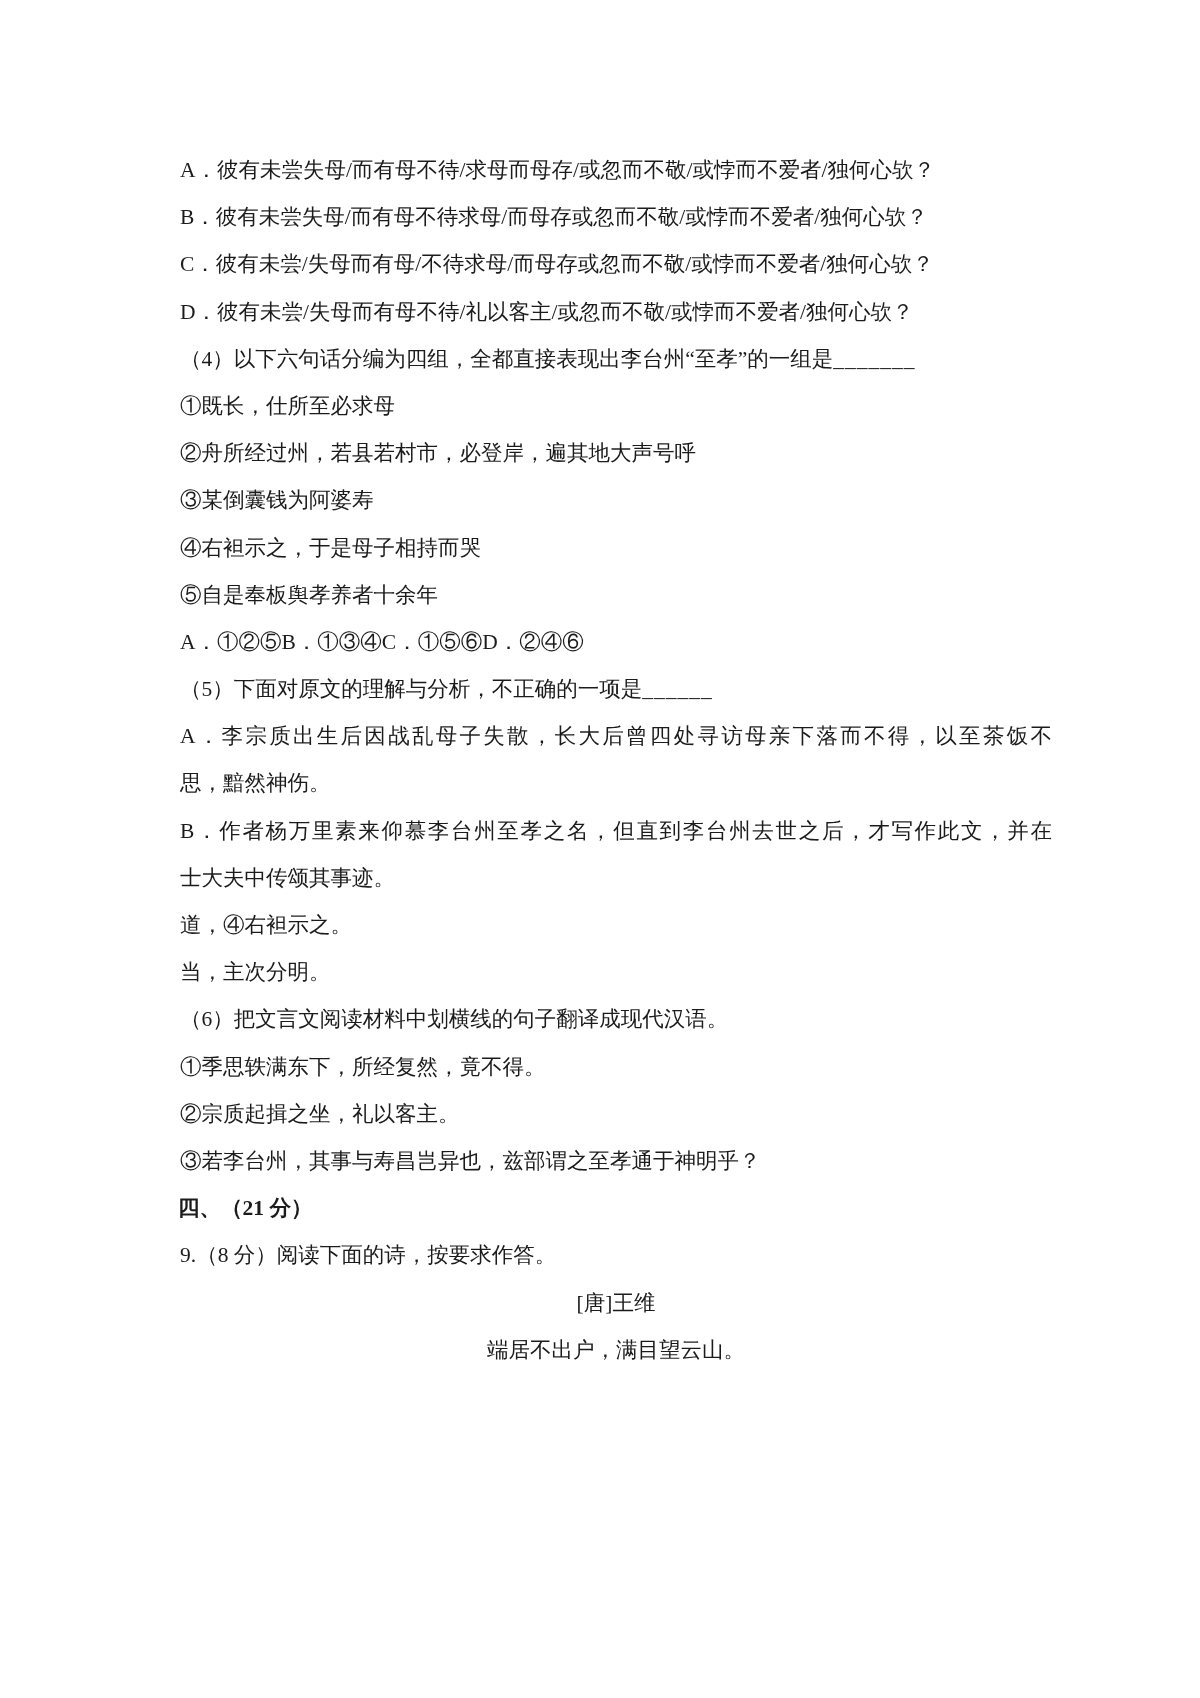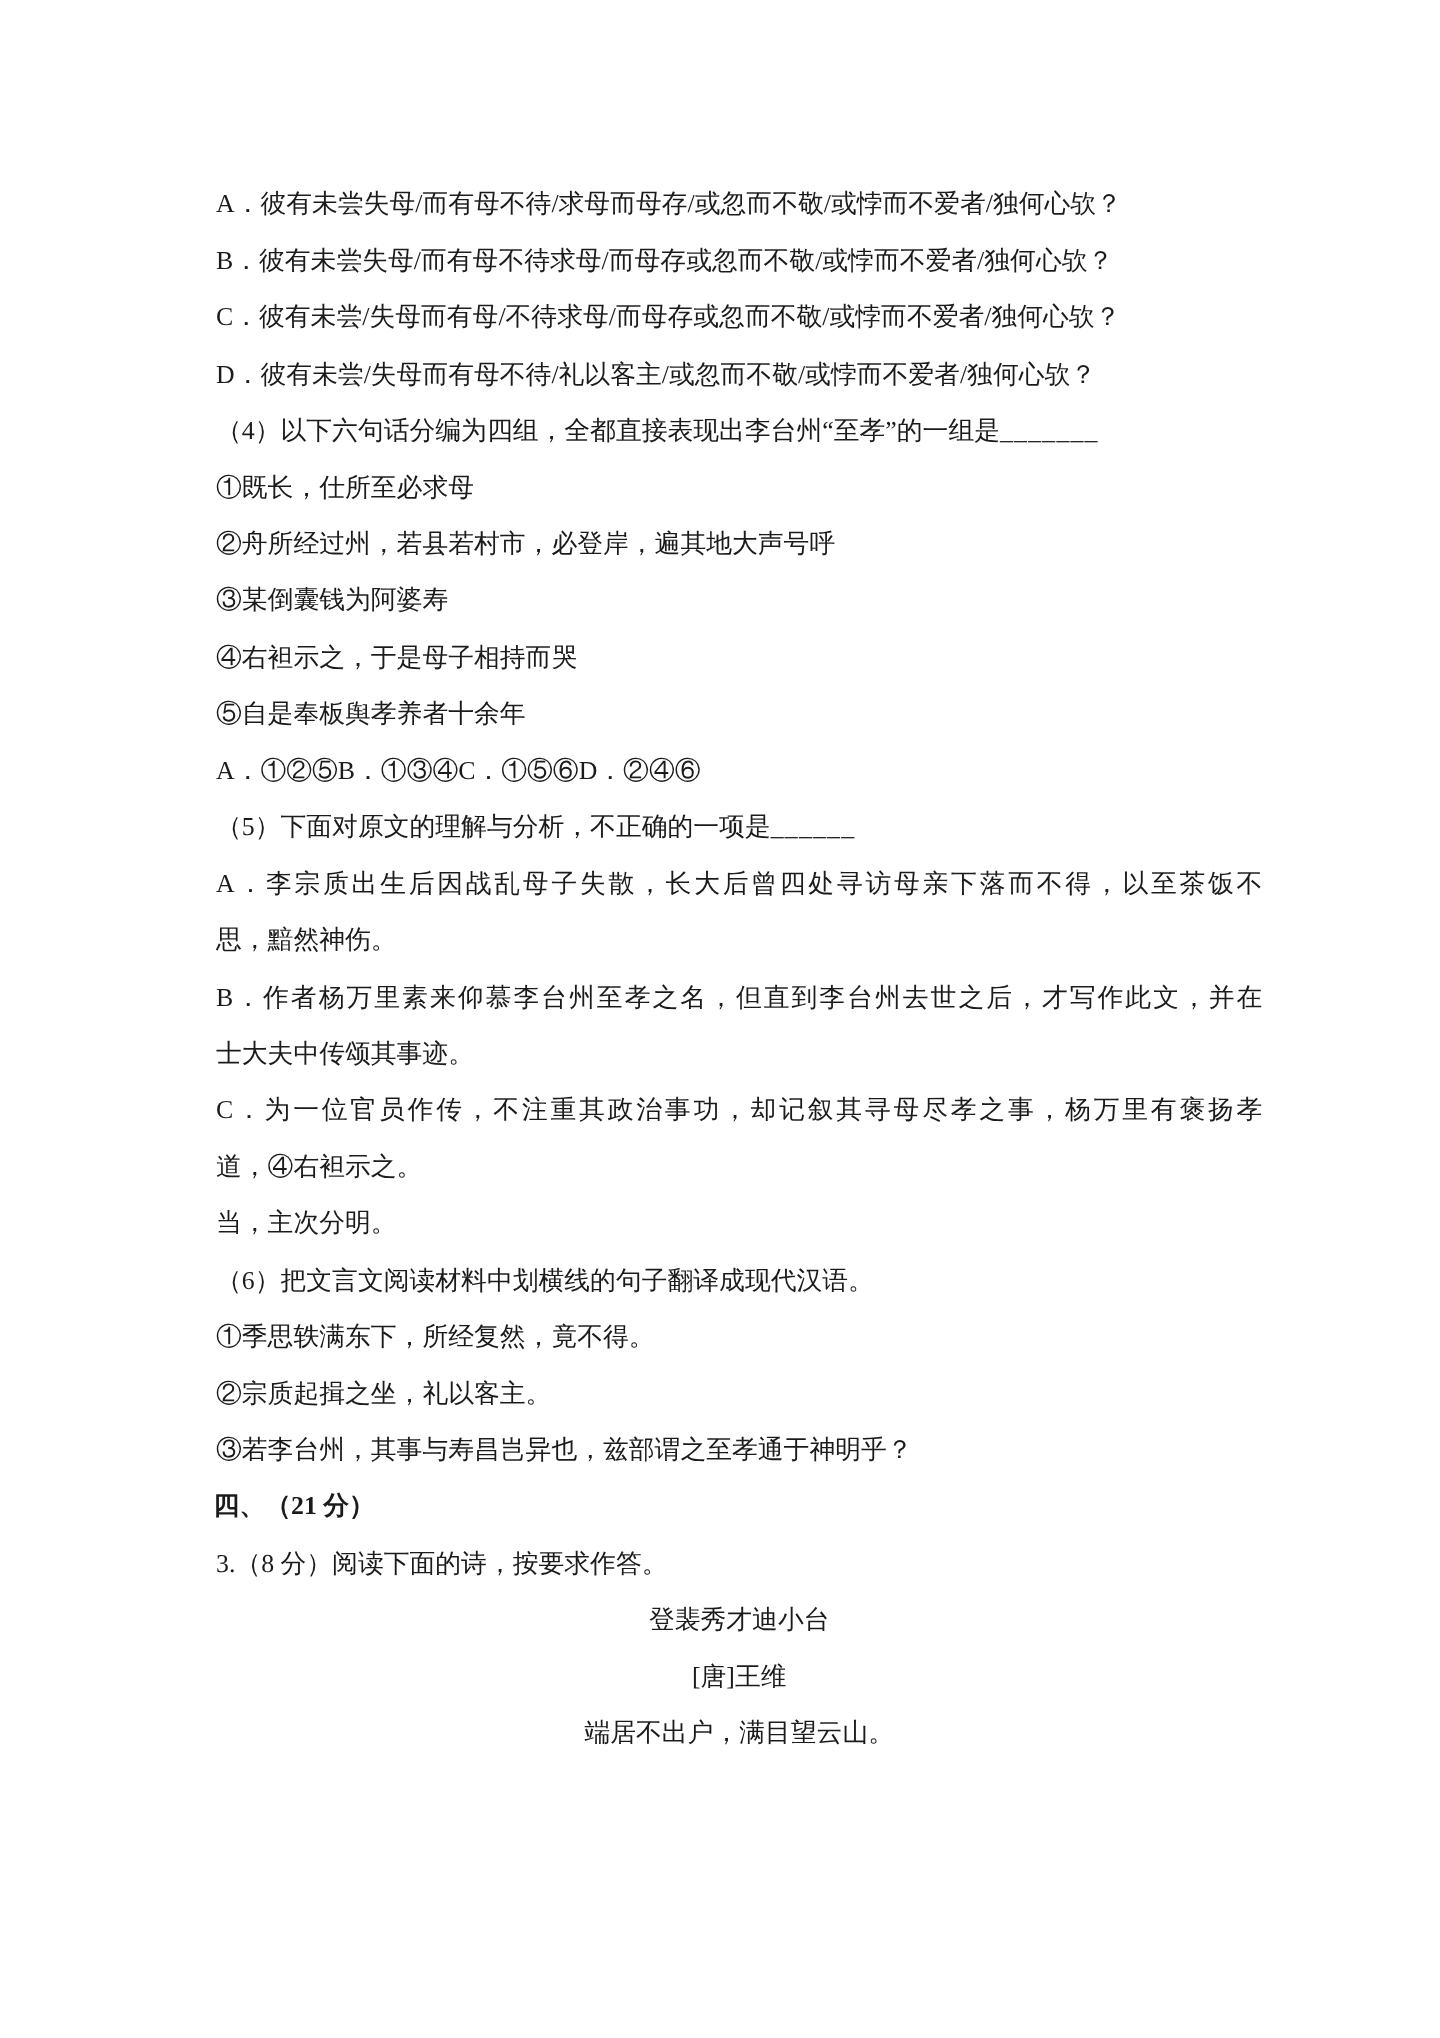--- a/index.html
+++ b/index.html
@@ -55,29 +55,27 @@
     <div class="line"><span>③某倒囊钱为阿婆寿</span></div>
     <div class="line"><span>④右袒示之，于是母子相持而哭</span></div>
     <div class="line"><span>⑤自是奉板舆孝养者十余年</span></div>
     <div class="line"><span>A．①②⑤B．①③④C．①⑤⑥D．②④⑥</span></div>
 
     <div class="line"><span>（5）下面对原文的理解与分析，不正确的一项是</span><span class="blank">______</span></div>
     <div class="line just"><span>A．</span><span>李宗质出生后因战乱母子失散，长大后曾四处寻访母亲下落而不得，以至茶饭不</span></div>
     <div class="line"><span>思，黯然神伤。</span></div>
     <div class="line just"><span>B．</span><span>作者杨万里素来仰慕李台州至孝之名，但直到李台州去世之后，才写作此文，并在</span></div>
     <div class="line"><span>士大夫中传颂其事迹。</span></div>
-    <div class="line just"><span>C．</span><span>为一位官员作传，不注重其政治事功，却记叙其寻母尽孝之事，杨万里有褒扬孝</span></div>
     <div class="line"><span>道，④右袒示之。</span></div>
     <div class="line"><span>当，主次分明。</span></div>
 
     <div class="line"><span>（6）把文言文阅读材料中划横线的句子翻译成现代汉语。</span></div>
     <div class="line"><span>①季思轶满东下，所经复然，竟不得。</span></div>
     <div class="line"><span>②宗质起揖之坐，礼以客主。</span></div>
     <div class="line"><span>③若李台州，其事与寿昌岂异也，兹部谓之至孝通于神明乎？</span></div>
 
     <div class="line heading"><span>四、（21 分）</span></div>
-    <div class="line"><span>3.（8 分）阅读下面的诗，按要求作答。</span></div>
-    <div class="line center"><span>登裴秀才迪小台</span></div>
+    <div class="line"><span>9.（8 分）阅读下面的诗，按要求作答。</span></div>
     <div class="line center"><span>[唐]王维</span></div>
     <div class="line center"><span>端居不出户，满目望云山。</span></div>
 
   </div>
 </div>
 
 </body></html>

